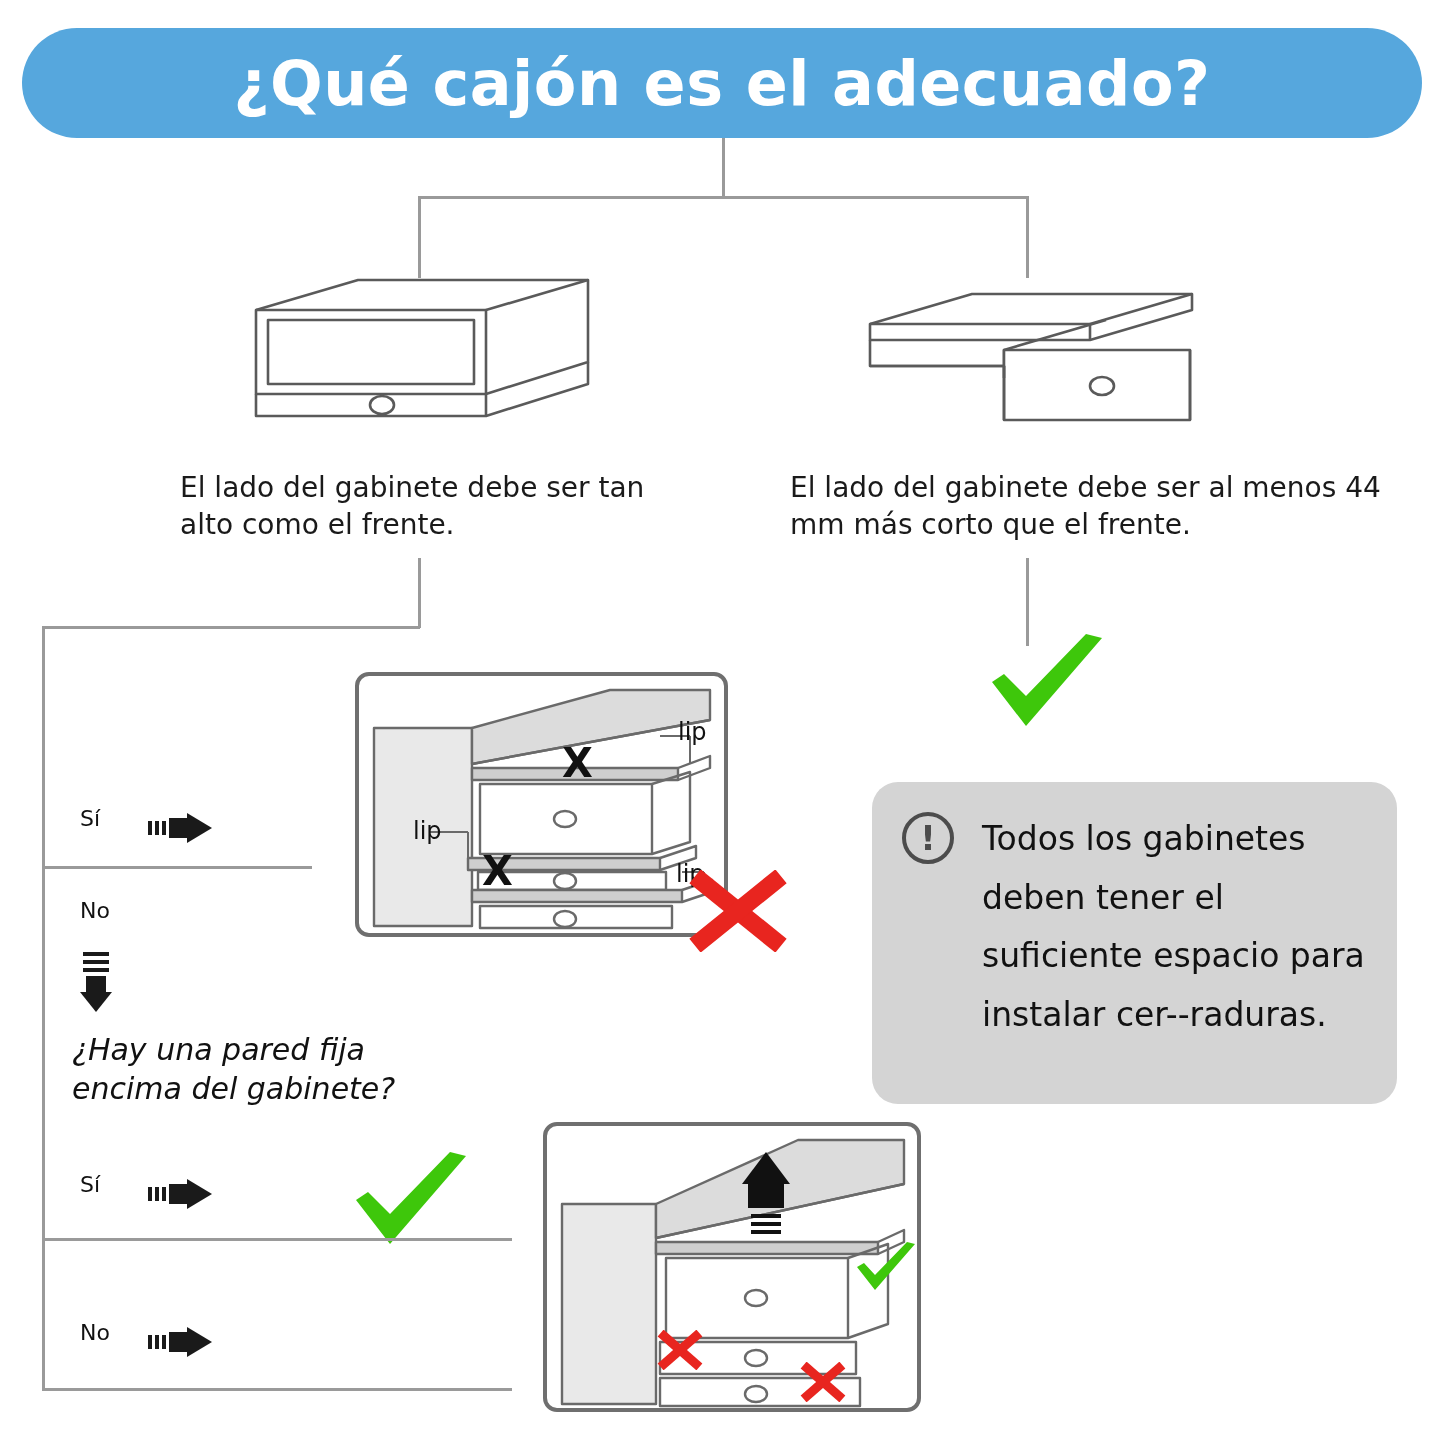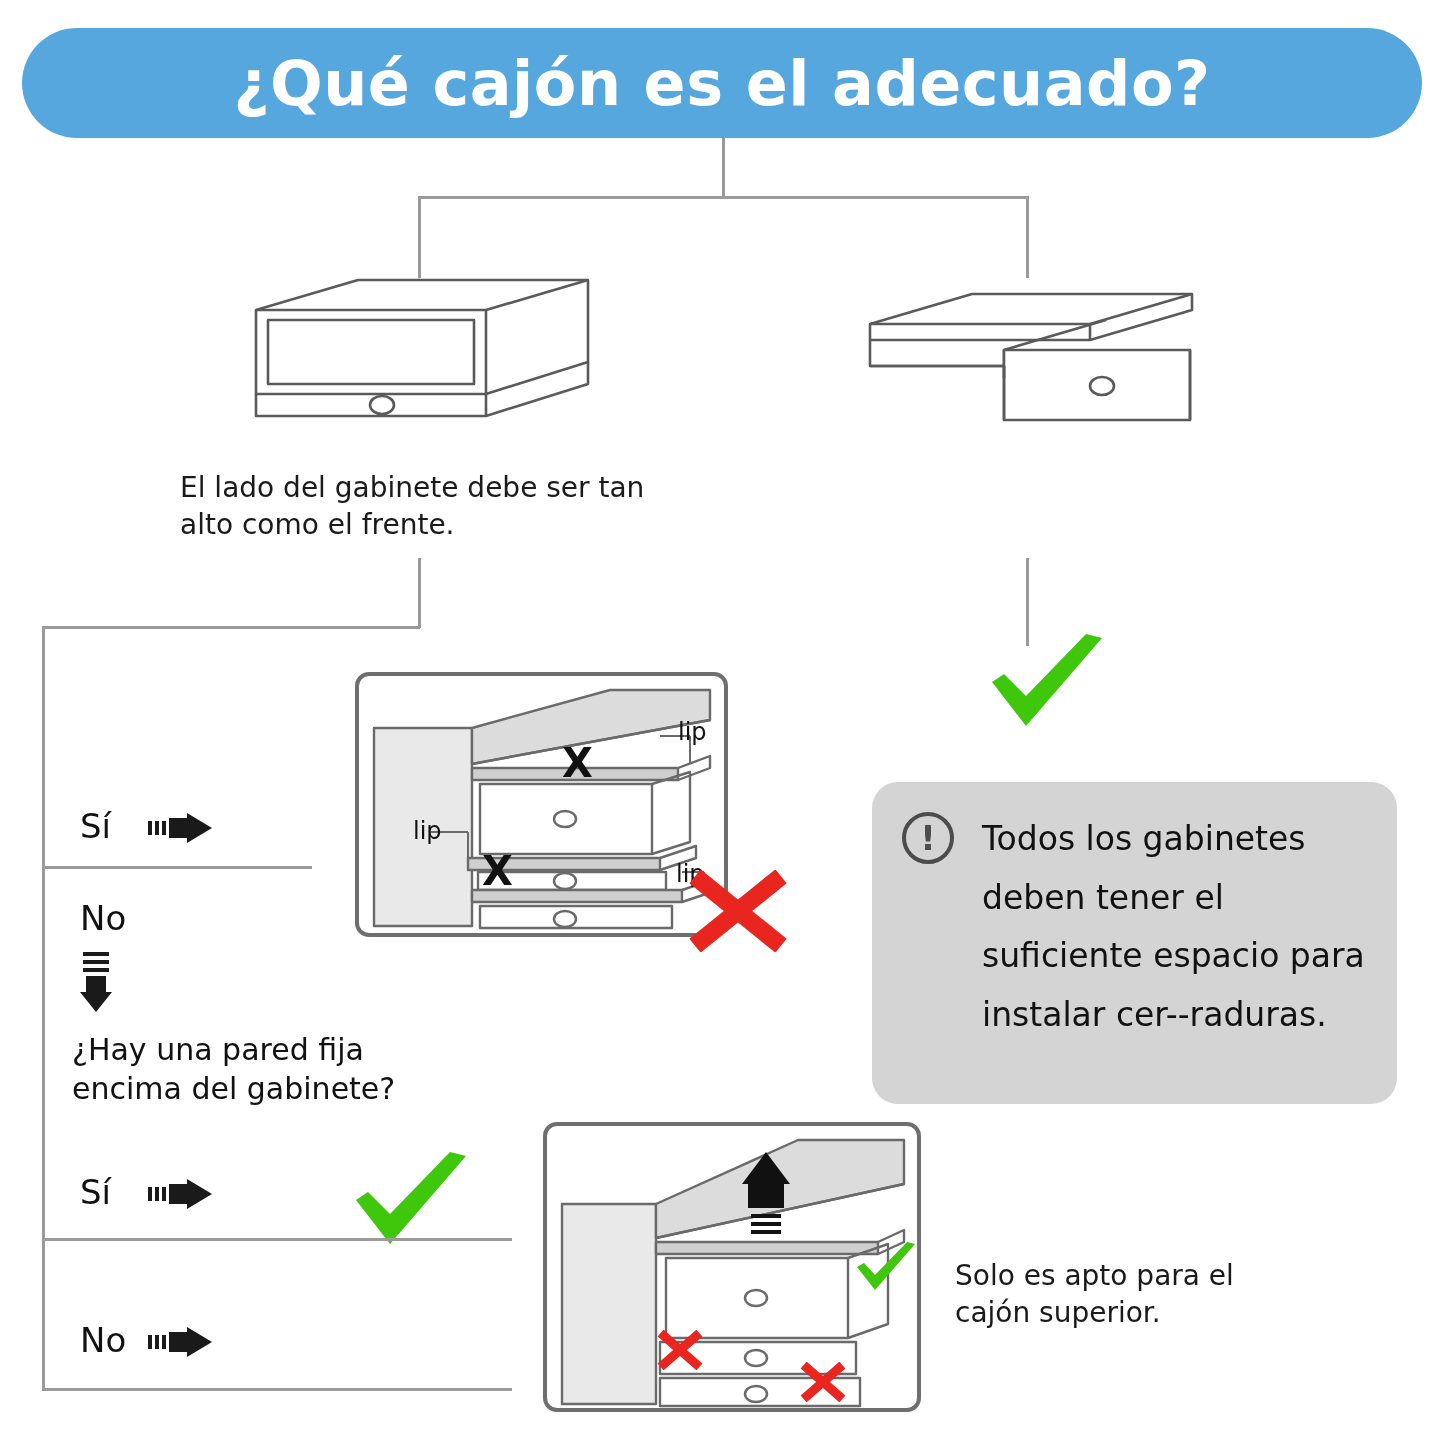--- a/index.html
+++ b/index.html
@@ -61,21 +61,21 @@
 
   .question {
     position: absolute;
     font-size: 30px;
     line-height: 1.3;
     color: #111;
   }
 
   .answer {
     position: absolute;
-    font-size: 34px;
+    font-size: 22px;
     color: #111;
   }
 
   
   .illus-box {
     position: absolute;
     border: 4px solid #6f6f6f;
     border-radius: 14px;
     background: #ffffff;
     box-sizing: border-box;
@@ -157,20 +157,21 @@
       <path d="M16 58 L16 84 L150 84"></path>
       <path d="M150 84 L150 68 L252 38"></path>
       <path d="M150 68 L336 68 L336 138 L236 138 L150 138 Z" fill="#ffffff"></path>
       <path d="M336 68 L336 138"></path>
       <path d="M150 138 L150 84"></path>
       <path d="M16 84 L150 84 L150 96"></path>
     </g>
     <ellipse cx="248" cy="104" rx="12" ry="9" fill="#ffffff" stroke="#5a5a5a" stroke-width="2.6"></ellipse>
   </svg>
 
+  <div class="caption" style="left:790px; top:470px; width:610px;">El lado del gabinete debe ser al menos 44 mm más corto que el frente.</div>
 
   <div class="line v" style="left:418px; top:558px; height:70px;"></div>
   <div class="line h" style="left:42px; top:626px; width:378px;"></div>
   <div class="line v" style="left:42px; top:626px; height:765px;"></div>
 
   <div class="line v" style="left:1026px; top:558px; height:88px;"></div>
 
   <svg class="svg-abs" style="left:982px; top:630px;" width="130" height="110" viewBox="0 0 130 110">
     <path d="M10 52 L44 96 L120 8 L104 4 L44 66 L22 44 Z" fill="#3ec70b"></path>
   </svg>
@@ -253,21 +254,21 @@
   <div class="answer no-sel" style="left:562px; top:740px; font-size:40px; font-weight:bold;">X</div>
   <div class="answer no-sel" style="left:482px; top:848px; font-size:40px; font-weight:bold;">X</div>
 
   <svg class="svg-abs" style="left:688px; top:870px;" width="100" height="82" viewBox="0 0 100 82">
     <g stroke="#e8251f" stroke-width="18" stroke-linecap="square">
       <line x1="14" y1="12" x2="86" y2="70"></line>
       <line x1="86" y1="12" x2="14" y2="70"></line>
     </g>
   </svg>
 
-  <div class="question" style="left:72px; top:1030px; width:330px;">¿Hay una pared fija encima del gabinete?</div>
+  <div class="question" style="left:72px; top:1030px; width:330px;font-style:italic;">¿Hay una pared fija encima del gabinete?</div>
 
   <div class="answer" style="left:80px; top:1172px;">Sí</div>
   <svg class="svg-abs" style="left:148px; top:1178px;" width="66" height="32" viewBox="0 0 66 32">
     <g fill="#1a1a1a">
       <rect x="0" y="9" width="4" height="14"></rect>
       <rect x="7" y="9" width="4" height="14"></rect>
       <rect x="14" y="9" width="4" height="14"></rect>
       <rect x="21" y="6" width="18" height="20"></rect>
       <path d="M39 1 L64 16 L39 31 Z"></path>
     </g>
@@ -335,15 +336,14 @@
       <line x1="39" y1="6" x2="7" y2="34"></line>
     </g>
   </svg>
   <svg class="svg-abs" style="left:800px; top:1362px;" width="46" height="40" viewBox="0 0 46 40">
     <g stroke="#e8251f" stroke-width="9" stroke-linecap="square">
       <line x1="7" y1="6" x2="39" y2="34"></line>
       <line x1="39" y1="6" x2="7" y2="34"></line>
     </g>
   </svg>
 
-  <div class="caption left-align" style="left:955px; top:1258px; width:330px;">Solo es apto para el cajón superior.</div>
 
 </div>
 
 </body></html>

